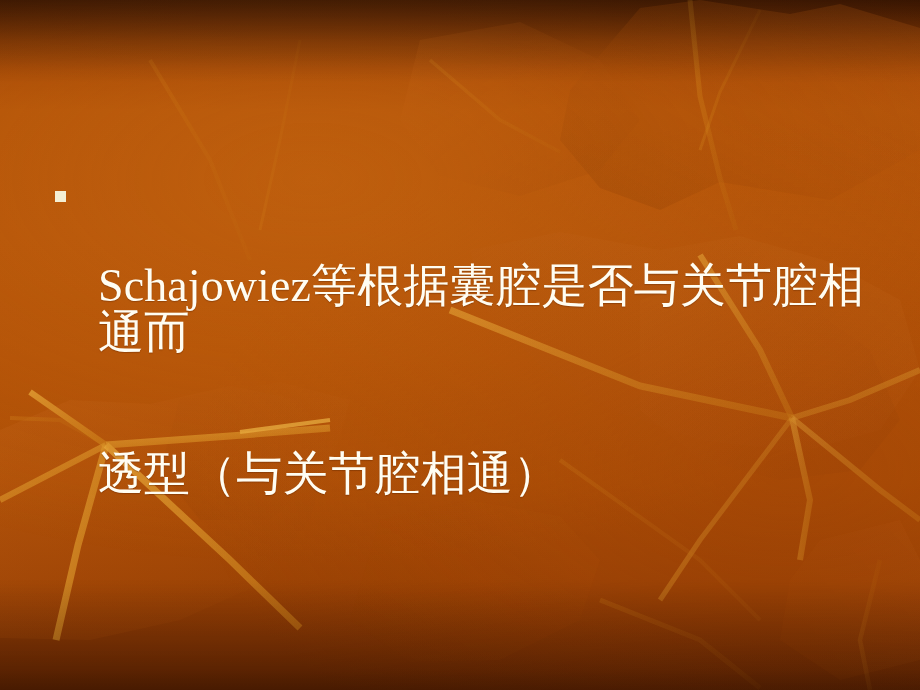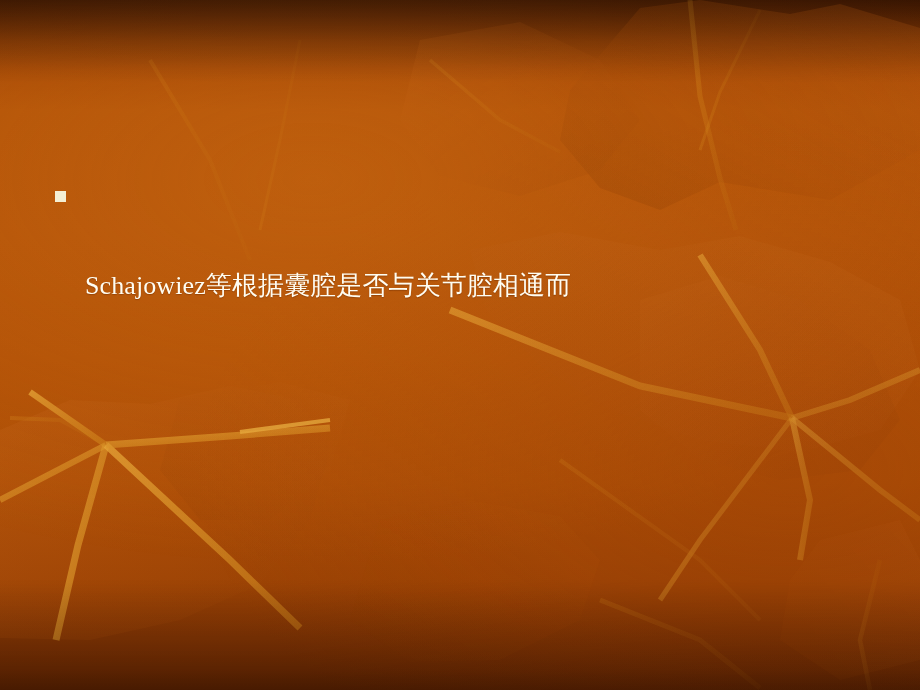--- a/index.html
+++ b/index.html
@@ -69,25 +69,26 @@
   #bullet-square {
     position: absolute;
     left: 3px;
     top: 23px;
     width: 11px;
     height: 11px;
     background: #f4efd4;
   }
   .para {
     color: #fffdf2;
-    font-size: 26px;
+    font-size: 46px;
     line-height: 47px;
     letter-spacing: 0.1px;
     white-space: pre-wrap;
     text-shadow: 0 1px 1px rgba(70,24,2,0.30);
+    margin-left: 13px;
   }
   .para .line { display: block; }
 </style>
 </head>
 <body>
 
 <div id="slide">
 
   <div class="bg-layer" id="bg-base"></div>
 
@@ -172,17 +173,18 @@
   </svg>
 
   <div class="bg-layer" id="bg-sheen"></div>
   <div class="bg-layer" id="bg-vignette"></div>
 
   <div id="body-text">
     <div class="bullet-row">
       <span id="bullet-square"></span>
       <div class="para">
         <span class="line">Schajowiez等根据囊腔是否与关节腔相通而</span>
+        <span class="line">透型（与关节腔相通）</span>
       </div>
     </div>
   </div>
 
 </div>
 
 </body></html>

